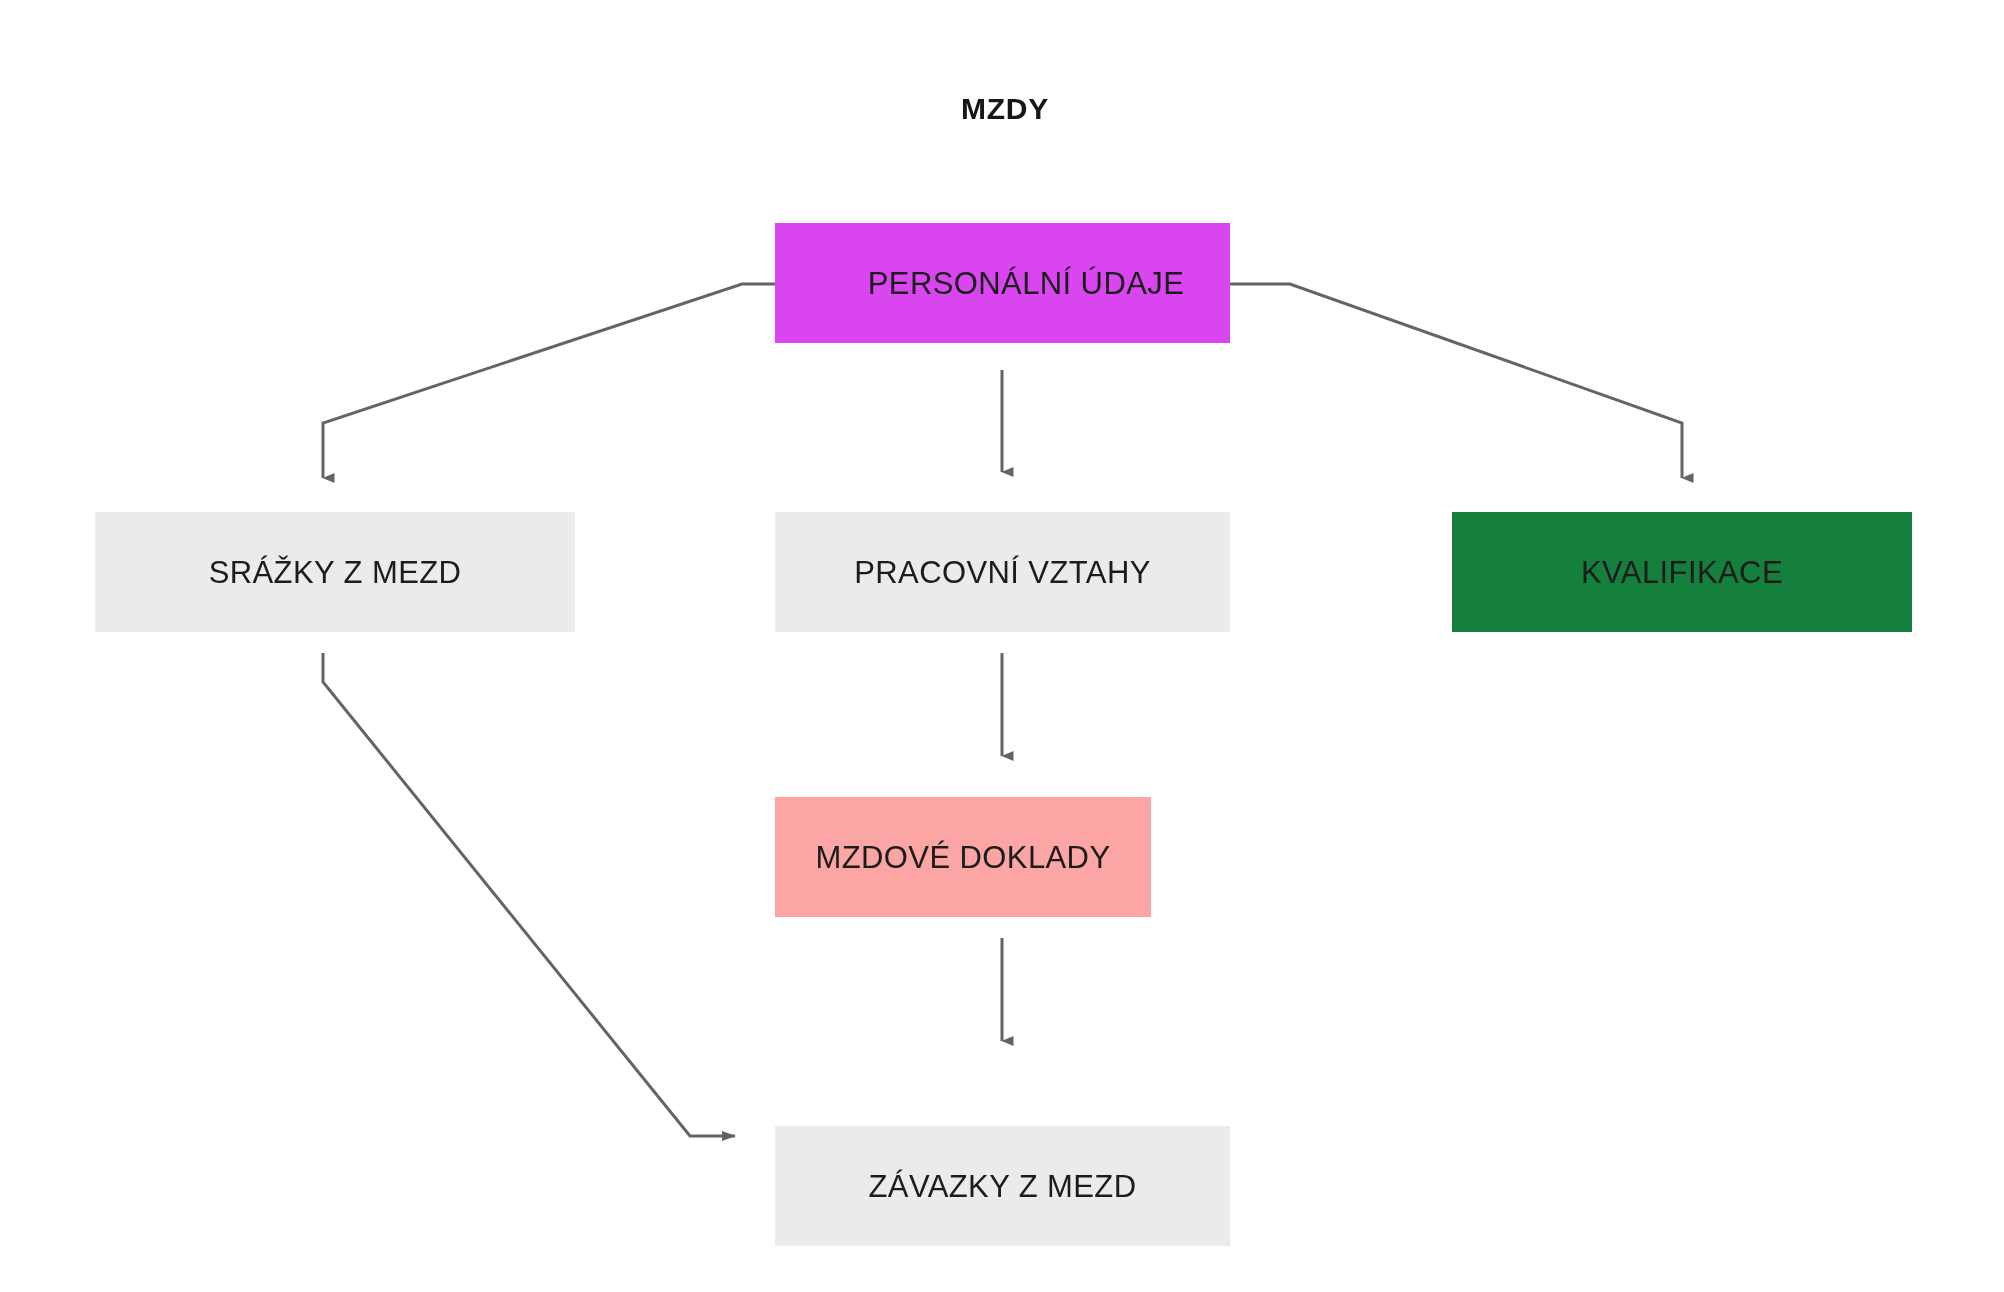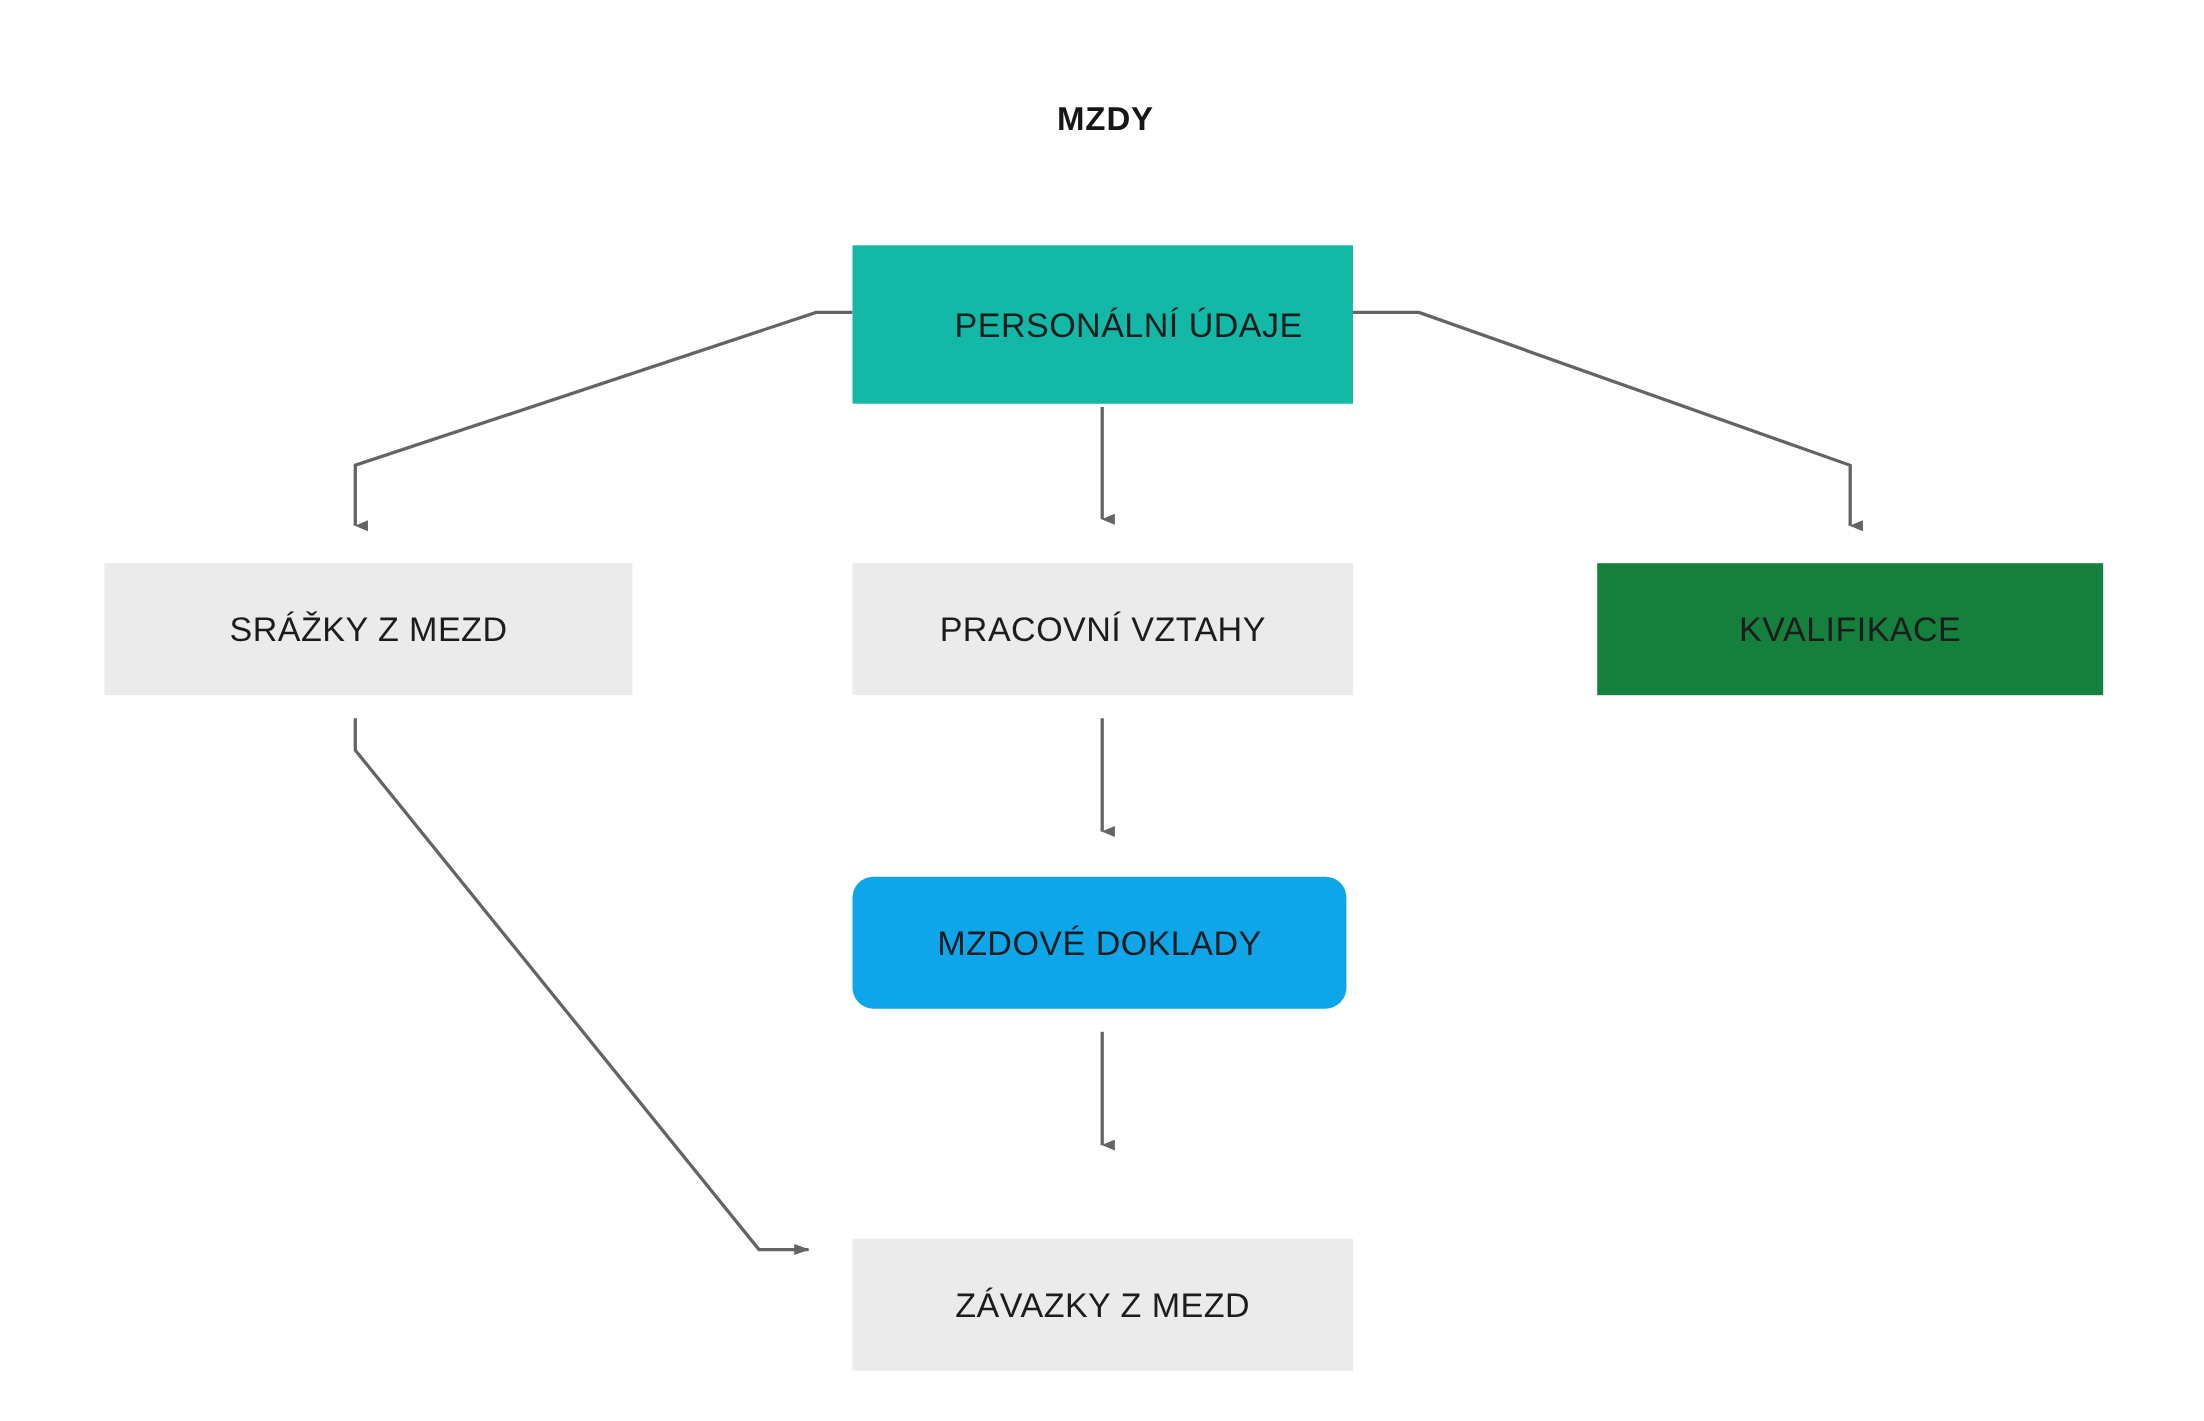--- a/index.html
+++ b/index.html
@@ -75,37 +75,37 @@
     <g id="edges-group">
         <polyline points="775,284 742,284 323,423 323,478" fill="none" stroke="#646464" stroke-width="3" stroke-linejoin="miter" stroke-linecap="butt" marker-end="url(#arrowDown)"></polyline>
         <polyline points="1002,370 1002,472" fill="none" stroke="#646464" stroke-width="3" stroke-linejoin="miter" stroke-linecap="butt" marker-end="url(#arrowDown)"></polyline>
         <polyline points="1230,284 1290,284 1682,423 1682,478" fill="none" stroke="#646464" stroke-width="3" stroke-linejoin="miter" stroke-linecap="butt" marker-end="url(#arrowDown)"></polyline>
         <polyline points="1002,653 1002,756" fill="none" stroke="#646464" stroke-width="3" stroke-linejoin="miter" stroke-linecap="butt" marker-end="url(#arrowDown)"></polyline>
         <polyline points="1002,938 1002,1041" fill="none" stroke="#646464" stroke-width="3" stroke-linejoin="miter" stroke-linecap="butt" marker-end="url(#arrowDown)"></polyline>
         <polyline points="323,653 323,682 690,1136 735,1136" fill="none" stroke="#646464" stroke-width="3" stroke-linejoin="miter" stroke-linecap="butt" marker-end="url(#arrowRight)"></polyline>
       </g>
   </svg>
 
-  <div class="node" style="left: 775px; top: 223px; width: 455px; height: 144px; background: #14b8a6; padding-left: 47px;">
+  <div class="node" style="left: 775px; top: 223px; width: 455px; height: 120px; background: #d946ef; padding-left: 47px;">
     <span class="node-label">PERSONÁLNÍ ÚDAJE</span>
   </div>
 
   <div class="node" style="left: 95px; top: 512px; width: 480px; height: 120px; background: rgb(235, 235, 235);">
     <span class="node-label">SRÁŽKY Z MEZD</span>
   </div>
 
   <div class="node" style="left: 775px; top: 512px; width: 455px; height: 120px; background: rgb(235, 235, 235);">
     <span class="node-label">PRACOVNÍ VZTAHY</span>
   </div>
 
   <div class="node" style="left: 1452px; top: 512px; width: 460px; height: 120px; background: #15803d;">
     <span class="node-label">KVALIFIKACE</span>
   </div>
 
-  <div class="node" style="left: 775px; top: 797px; width: 449px; height: 120px; background: #0ea5e9; border-radius: 19px;">
+  <div class="node" style="left: 775px; top: 797px; width: 376px; height: 120px; background: #fca5a5;">
     <span class="node-label">MZDOVÉ DOKLADY</span>
   </div>
 
   <div class="node" style="left: 775px; top: 1126px; width: 455px; height: 120px; background: rgb(235, 235, 235);">
     <span class="node-label">ZÁVAZKY Z MEZD</span>
   </div>
 
 </div>
 
 </body></html>

